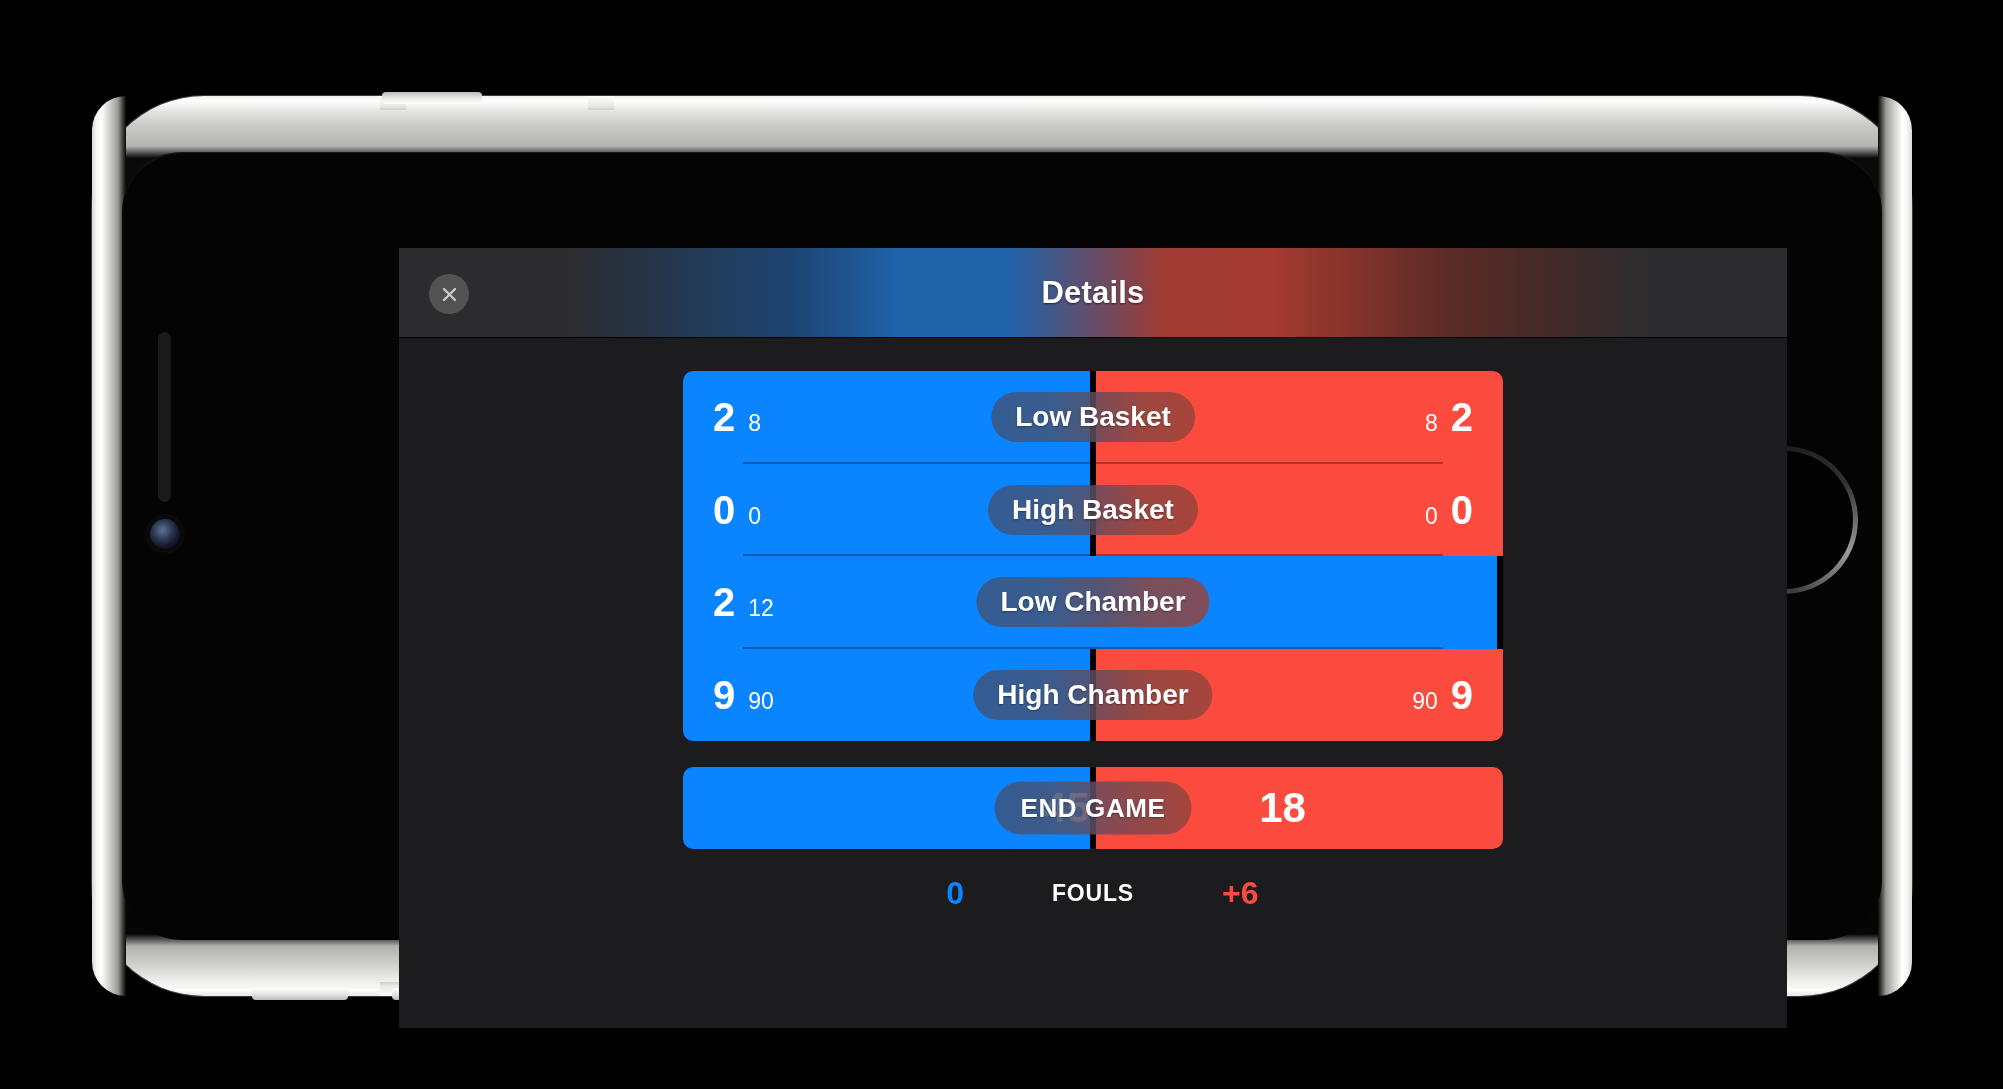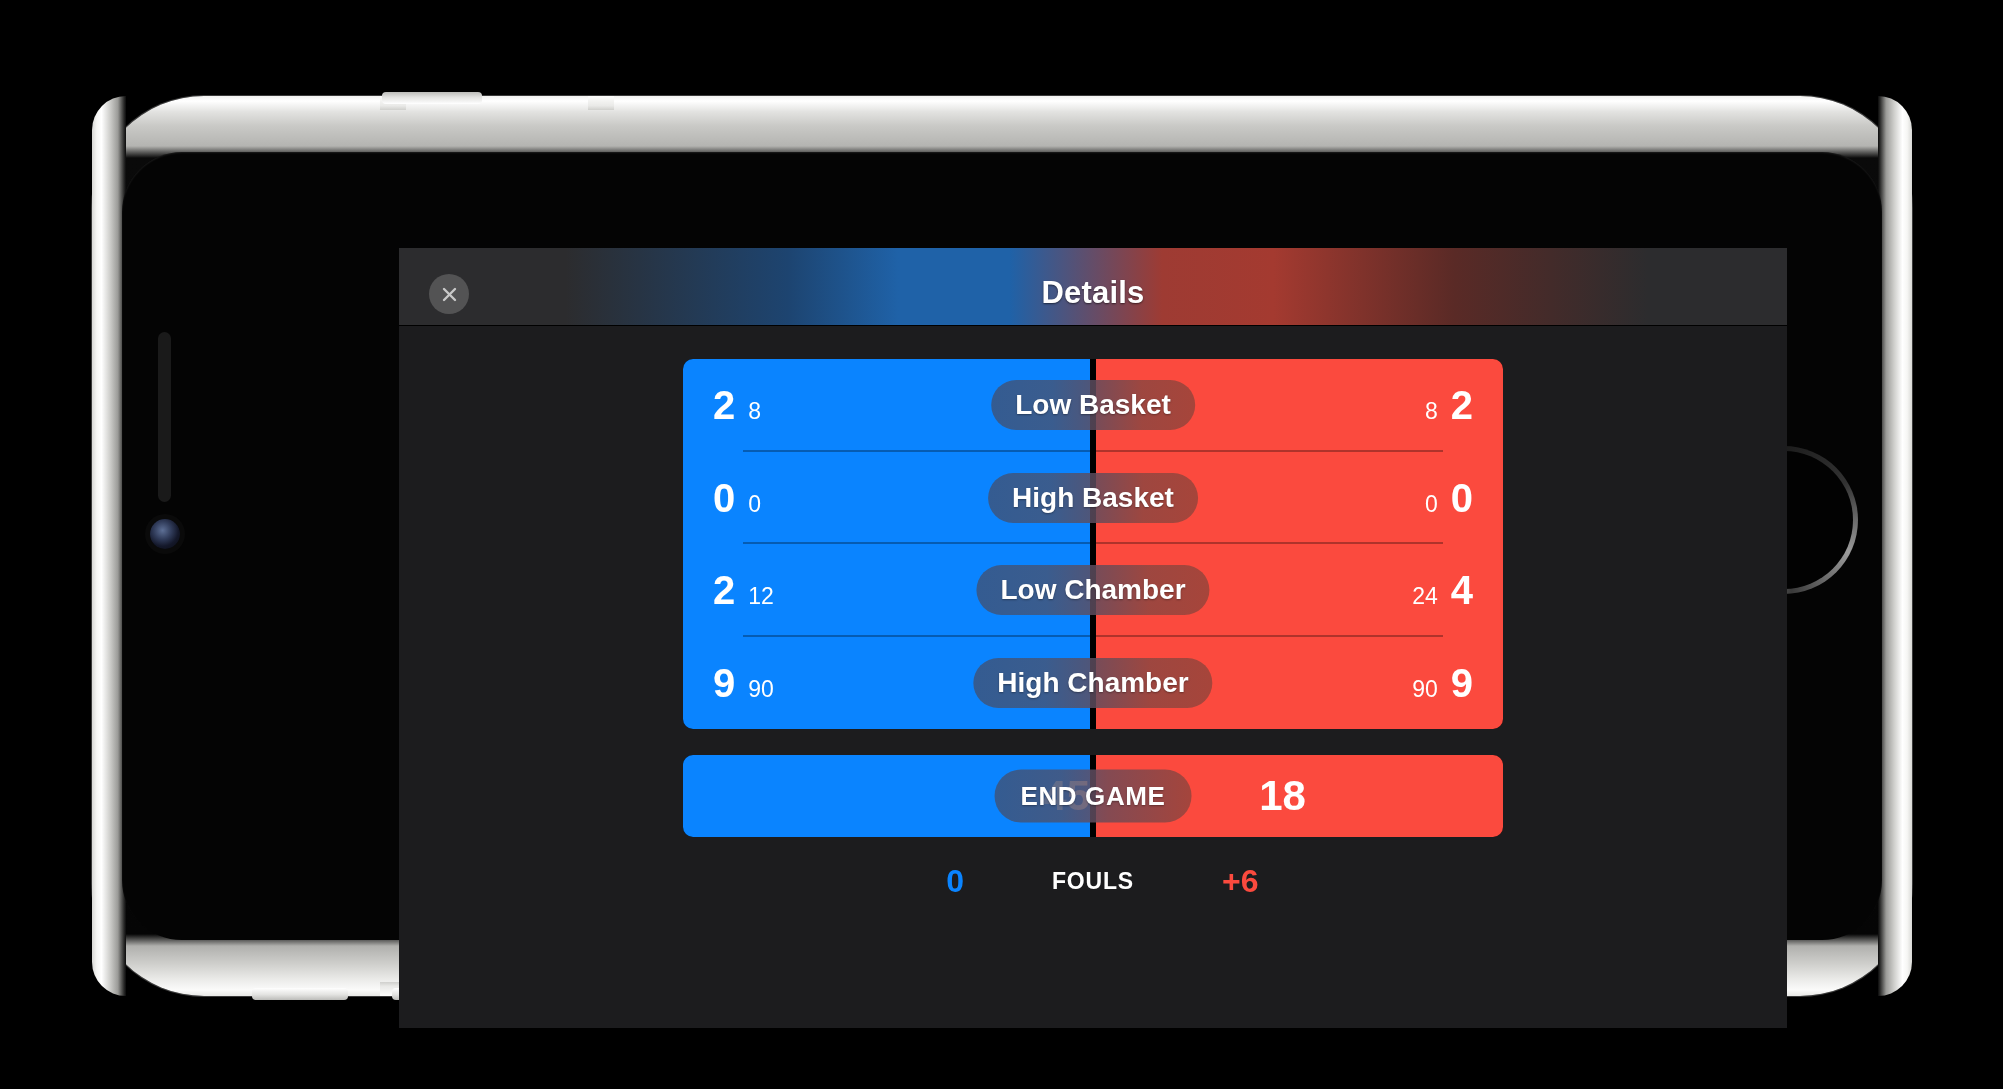--- a/index.html
+++ b/index.html
@@ -141,21 +141,21 @@
     top: 152px;
     width: 1388px;
     height: 780px;
     background: #1c1c1e;
     overflow: hidden;
   }
 
   
   #nav-bar {
     position: relative;
-    height: 78px;
+    height: 90px;
     width: 100%;
     background:
       linear-gradient(90deg,
         #2c2c2e 0%,
         #2c2c2e 12%,
         #1d4470 28%,
         #1f62a8 36%,
         #1f62a8 44%,
         #9e3b33 55%,
         #a43a30 63%,
@@ -435,26 +435,20 @@
         </div>
 
         <div class="score-row">
           <div class="half blue">
             <div class="vals">
               <span class="big-score">2</span>
               <span class="small-score">12</span>
             </div>
           </div>
           <div class="center-seam"></div>
-          <div class="half red">
-            <div class="vals">
-              <span class="small-score">24</span>
-              <span class="big-score">4</span>
-            </div>
-          </div>
           <div class="pill">Low Chamber</div>
           <div class="divider-line"></div>
         </div>
 
         <div class="score-row">
           <div class="half blue">
             <div class="vals">
               <span class="big-score">9</span>
               <span class="small-score">90</span>
             </div>

